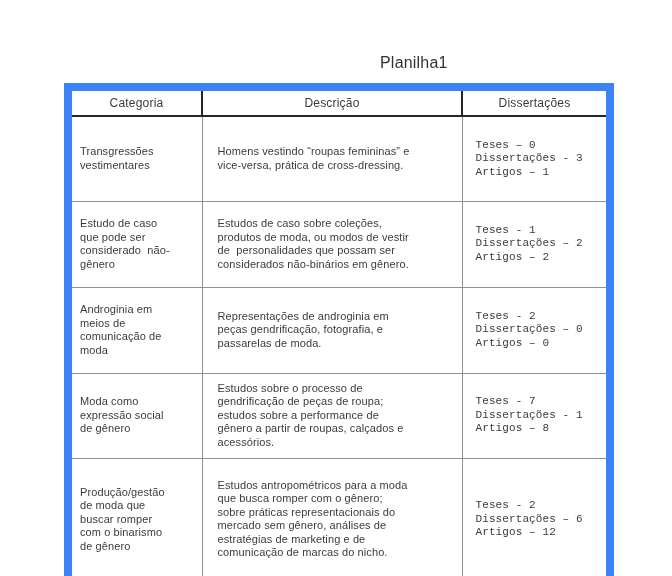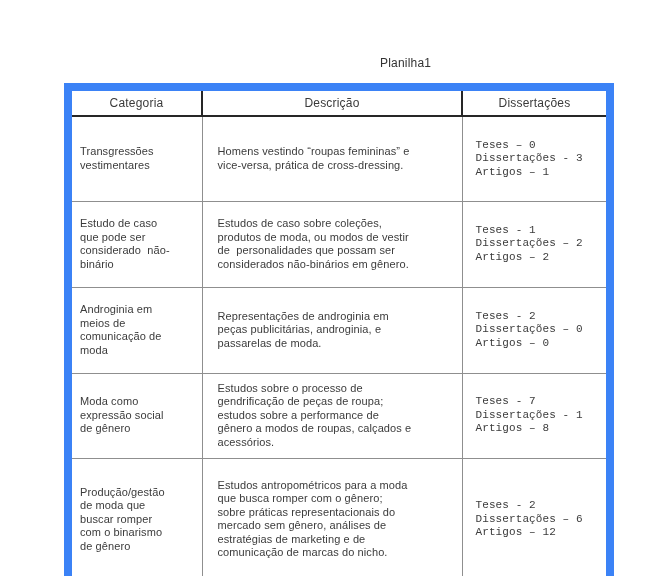--- a/index.html
+++ b/index.html
@@ -14,21 +14,21 @@
   .page {
     position: relative;
     width: 672px;
     height: 576px;
     background: #ffffff;
   }
   .sheet-title {
     position: absolute;
     top: 56px;
     left: 380px;
-    font-size: 12px;
+    font-size: 16px;
     line-height: 14px;
     color: #333333;
     letter-spacing: 0.2px;
   }
   table.sheet {
     position: absolute;
     left: 64px;
     top: 83px;
     width: 542px;
     border-collapse: collapse;
@@ -97,49 +97,49 @@
         <td class="desc">Homens vestindo “roupas femininas” e
 vice-versa, prática de cross-dressing.</td>
         <td class="diss">Teses – 0
 Dissertações - 3
 Artigos – 1</td>
       </tr>
       <tr class="rh2">
         <td class="cat">Estudo de caso
 que pode ser
 considerado  não-
-binário</td>
+gênero</td>
         <td class="desc">Estudos de caso sobre coleções,
 produtos de moda, ou modos de vestir
 de  personalidades que possam ser
 considerados não-binários em gênero.</td>
         <td class="diss">Teses - 1
 Dissertações – 2
 Artigos – 2</td>
       </tr>
       <tr class="rh3">
         <td class="cat">Androginia em
 meios de
 comunicação de
 moda</td>
         <td class="desc">Representações de androginia em
-peças publicitárias, androginia, e
+peças gendrificação, fotografia, e
 passarelas de moda.</td>
         <td class="diss">Teses - 2
 Dissertações – 0
 Artigos – 0</td>
       </tr>
       <tr class="rh4">
         <td class="cat">Moda como
 expressão social
 de gênero</td>
         <td class="desc">Estudos sobre o processo de
 gendrificação de peças de roupa;
 estudos sobre a performance de
-gênero a modos de roupas, calçados e
+gênero a partir de roupas, calçados e
 acessórios.</td>
         <td class="diss">Teses - 7
 Dissertações - 1
 Artigos – 8</td>
       </tr>
       <tr class="rh5">
         <td class="cat">Produção/gestão
 de moda que
 buscar romper
 com o binarismo

